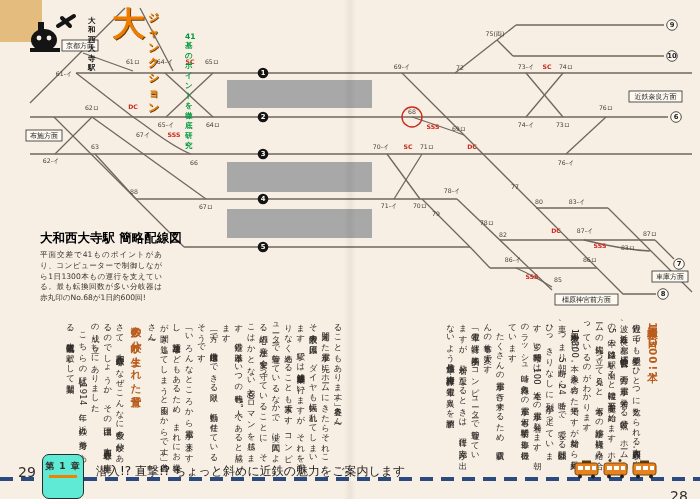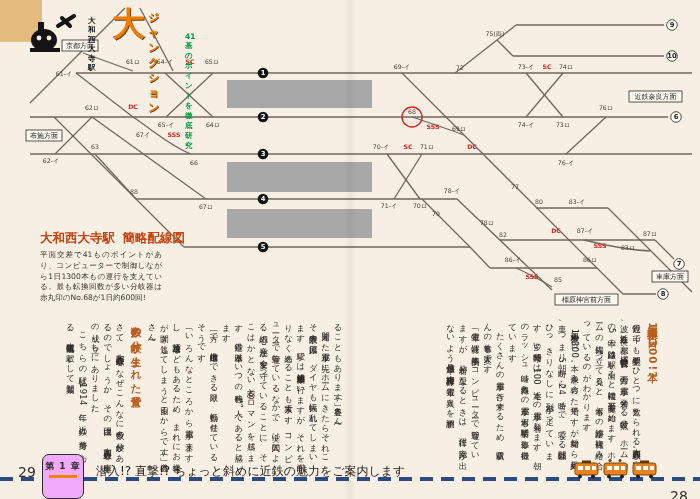--- a/index.html
+++ b/index.html
@@ -25,36 +25,36 @@
   .dirbox{fill:#fdf8f0;stroke:#2b2b2b;stroke-width:0.8;}
   .dirtxt{font-size:7px;fill:#1c1c1c;text-anchor:middle;font-family:"DejaVu Sans",sans-serif;}
   .tnum{font-size:6.8px;fill:#fff;text-anchor:middle;font-weight:bold;font-family:"DejaVu Sans",sans-serif;}
   .tnum.dark{fill:#222;}
   .tnf{fill:#141414;}
   .tno{fill:#fdf8f0;stroke:#3c3c3c;stroke-width:0.9;}
   .track{stroke:#70665d;stroke-width:1.3;fill:none;}
   .plat{fill:#a8a8a8;}
   #redcircle{stroke:#cc2a1e;stroke-width:1.4;fill:none;}
   
-  #map-title{position:absolute;left:40px;top:230px;font-size:12.5px;font-weight:bold;color:#c2410c;font-family:Liberation Mono, monospace;}
+  #map-title{position:absolute;left:40px;top:230px;font-size:12.5px;font-weight:bold;color:#000000;}
   #map-caption{position:absolute;left:40px;top:250px;width:122px;font-size:7.6px;line-height:1.42;
                color:#3a342e;text-align:justify;}
   
   .vtext{position:absolute;writing-mode:vertical-rl;font-size:8.3px;line-height:12.4px;
          letter-spacing:0.4px;color:#2e2a26;text-align:justify;}
   #right-text{left:356px;top:318px;width:306px;height:138px;}
   #left-text{left:34px;top:318px;width:310px;height:140px;}
   .vtext p{margin:0;text-indent:8px;}
   .vtext p.noind{text-indent:0;}
   .vhead{display:block;font-size:10.5px;font-weight:bold;color:#b95c1c;margin:0 3px 0 4px;
          letter-spacing:1px;}
   
   #rail-line{position:absolute;left:0;top:477px;width:700px;height:4px;
      background:repeating-linear-gradient(90deg,#2a4a80 0 13px,#f7efe4 13px 21px);}
-  #chapter-badge{position:absolute;left:42px;top:454px;width:42px;height:45px;background:#f0abfc;
+  #chapter-badge{position:absolute;left:42px;top:454px;width:42px;height:45px;background:#5eead4;
      border:1.6px solid #2b2b2b;border-radius:7px;box-sizing:border-box;text-align:center;}
   #chapter-badge .lbl{font-size:9px;font-weight:bold;margin-top:5px;letter-spacing:1px;}
   #chapter-badge .bar{width:28px;height:3px;background:#ef8200;margin:2px auto 0;}
   #chapter-text{position:absolute;left:96px;top:463px;font-size:12px;color:#1e1a16;}
   .pagenum{position:absolute;font-size:14px;color:#33302c;}
   #page-left{left:18px;top:464px;}
   #page-right{left:670px;top:488px;}
   #trains{position:absolute;left:574px;top:458px;}
 </style>
 </head>

